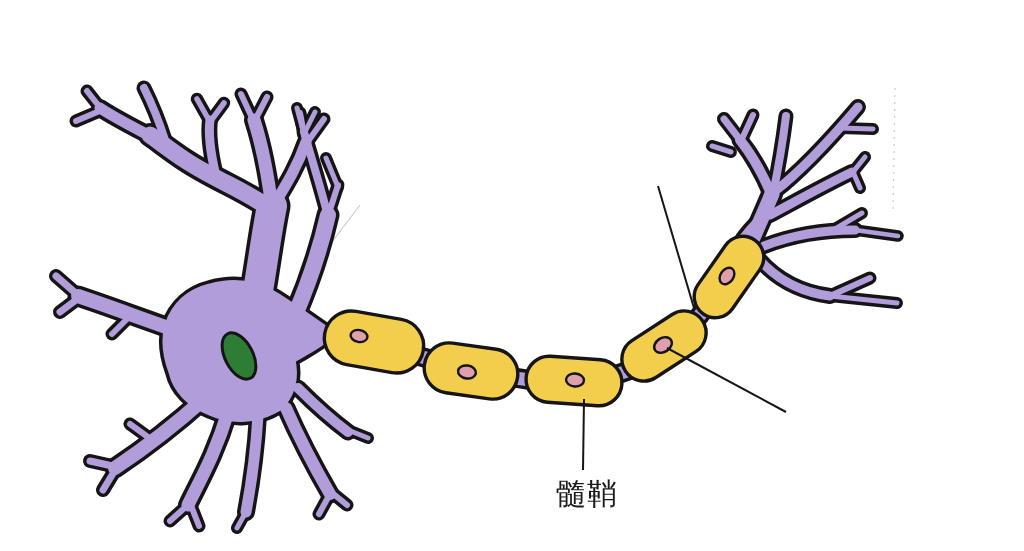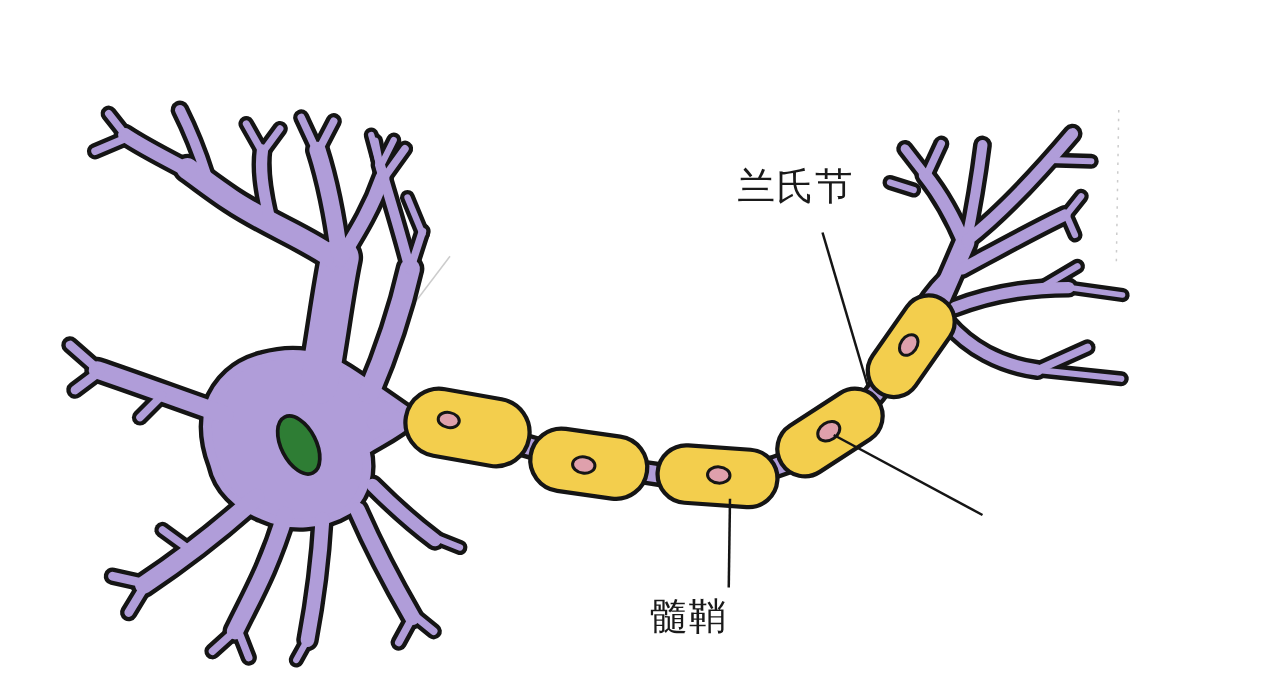--- a/index.html
+++ b/index.html
@@ -31,21 +31,21 @@
     position:absolute;
     color:var(--labelColor,#1a1a1a);
     font-size:30px;
     line-height:1.1;
     letter-spacing:1px;
     white-space:nowrap;
     user-select:none;
   }
   #label-ranvier {left:590px;top:133px;}
   #label-schwann {left:735px;top:422px;font-size:31px;}
-  #label-myelin  {left:520px;top:477px;}
+  #label-myelin  {left:556px;top:477px;}
 </style>
 </head>
 <body>
 
 <div id="stage">
   <svg width="1024" height="551" viewBox="0 0 1024 551">
 
     <g>
       <path class="artifact" d="M360,205 L288,300"></path>
       <path class="artifact" d="M895,88 L893,214" stroke-dasharray="2,5"></path>
@@ -209,15 +209,14 @@
       <ellipse class="schwann-nucleus" cx="727" cy="276" rx="9" ry="6.5" transform="rotate(-55 727 276)"></ellipse>
     </g>
 
     <g>
       <path class="leader" d="M658,186 L694,308"></path>
       <path class="leader" d="M667,348 L786,412"></path>
       <path class="leader" d="M584,399 L583,470"></path>
     </g>
   </svg>
 
-  <div id="label-ranvier" class="diagram-label">兰氏节</div>
   <div id="label-myelin" class="diagram-label">髓鞘</div>
 </div>
 
 </body></html>

